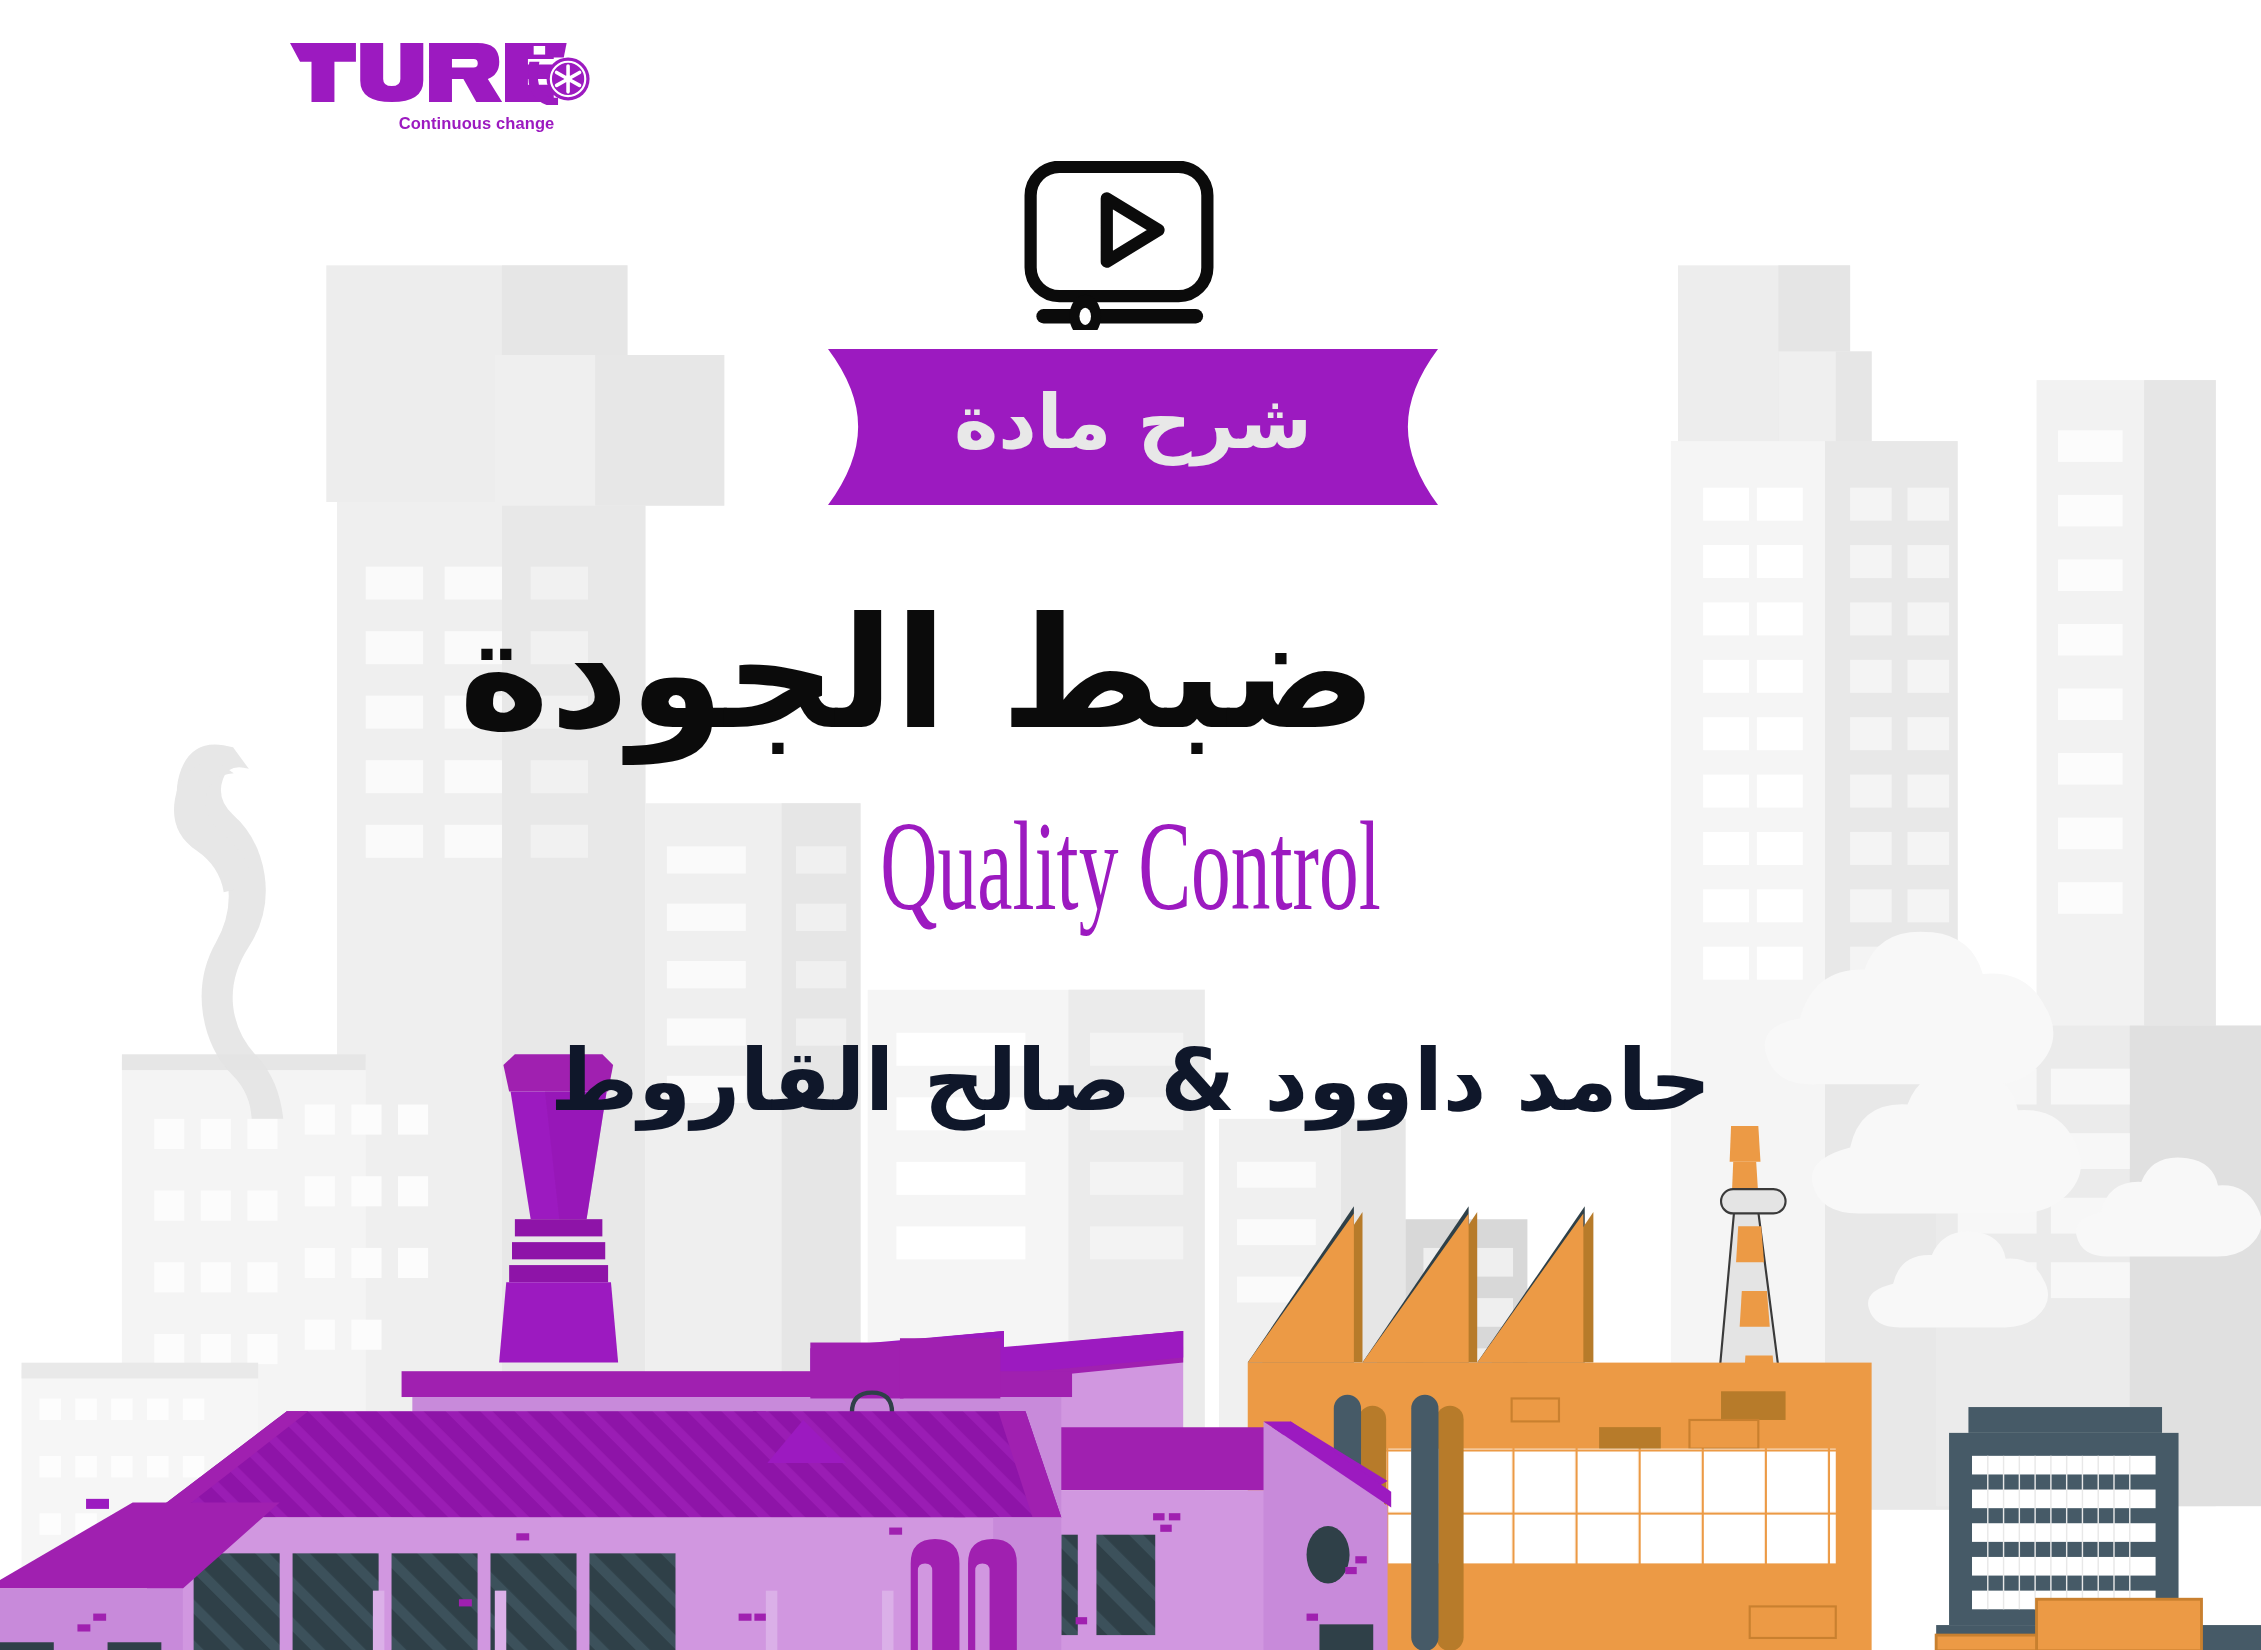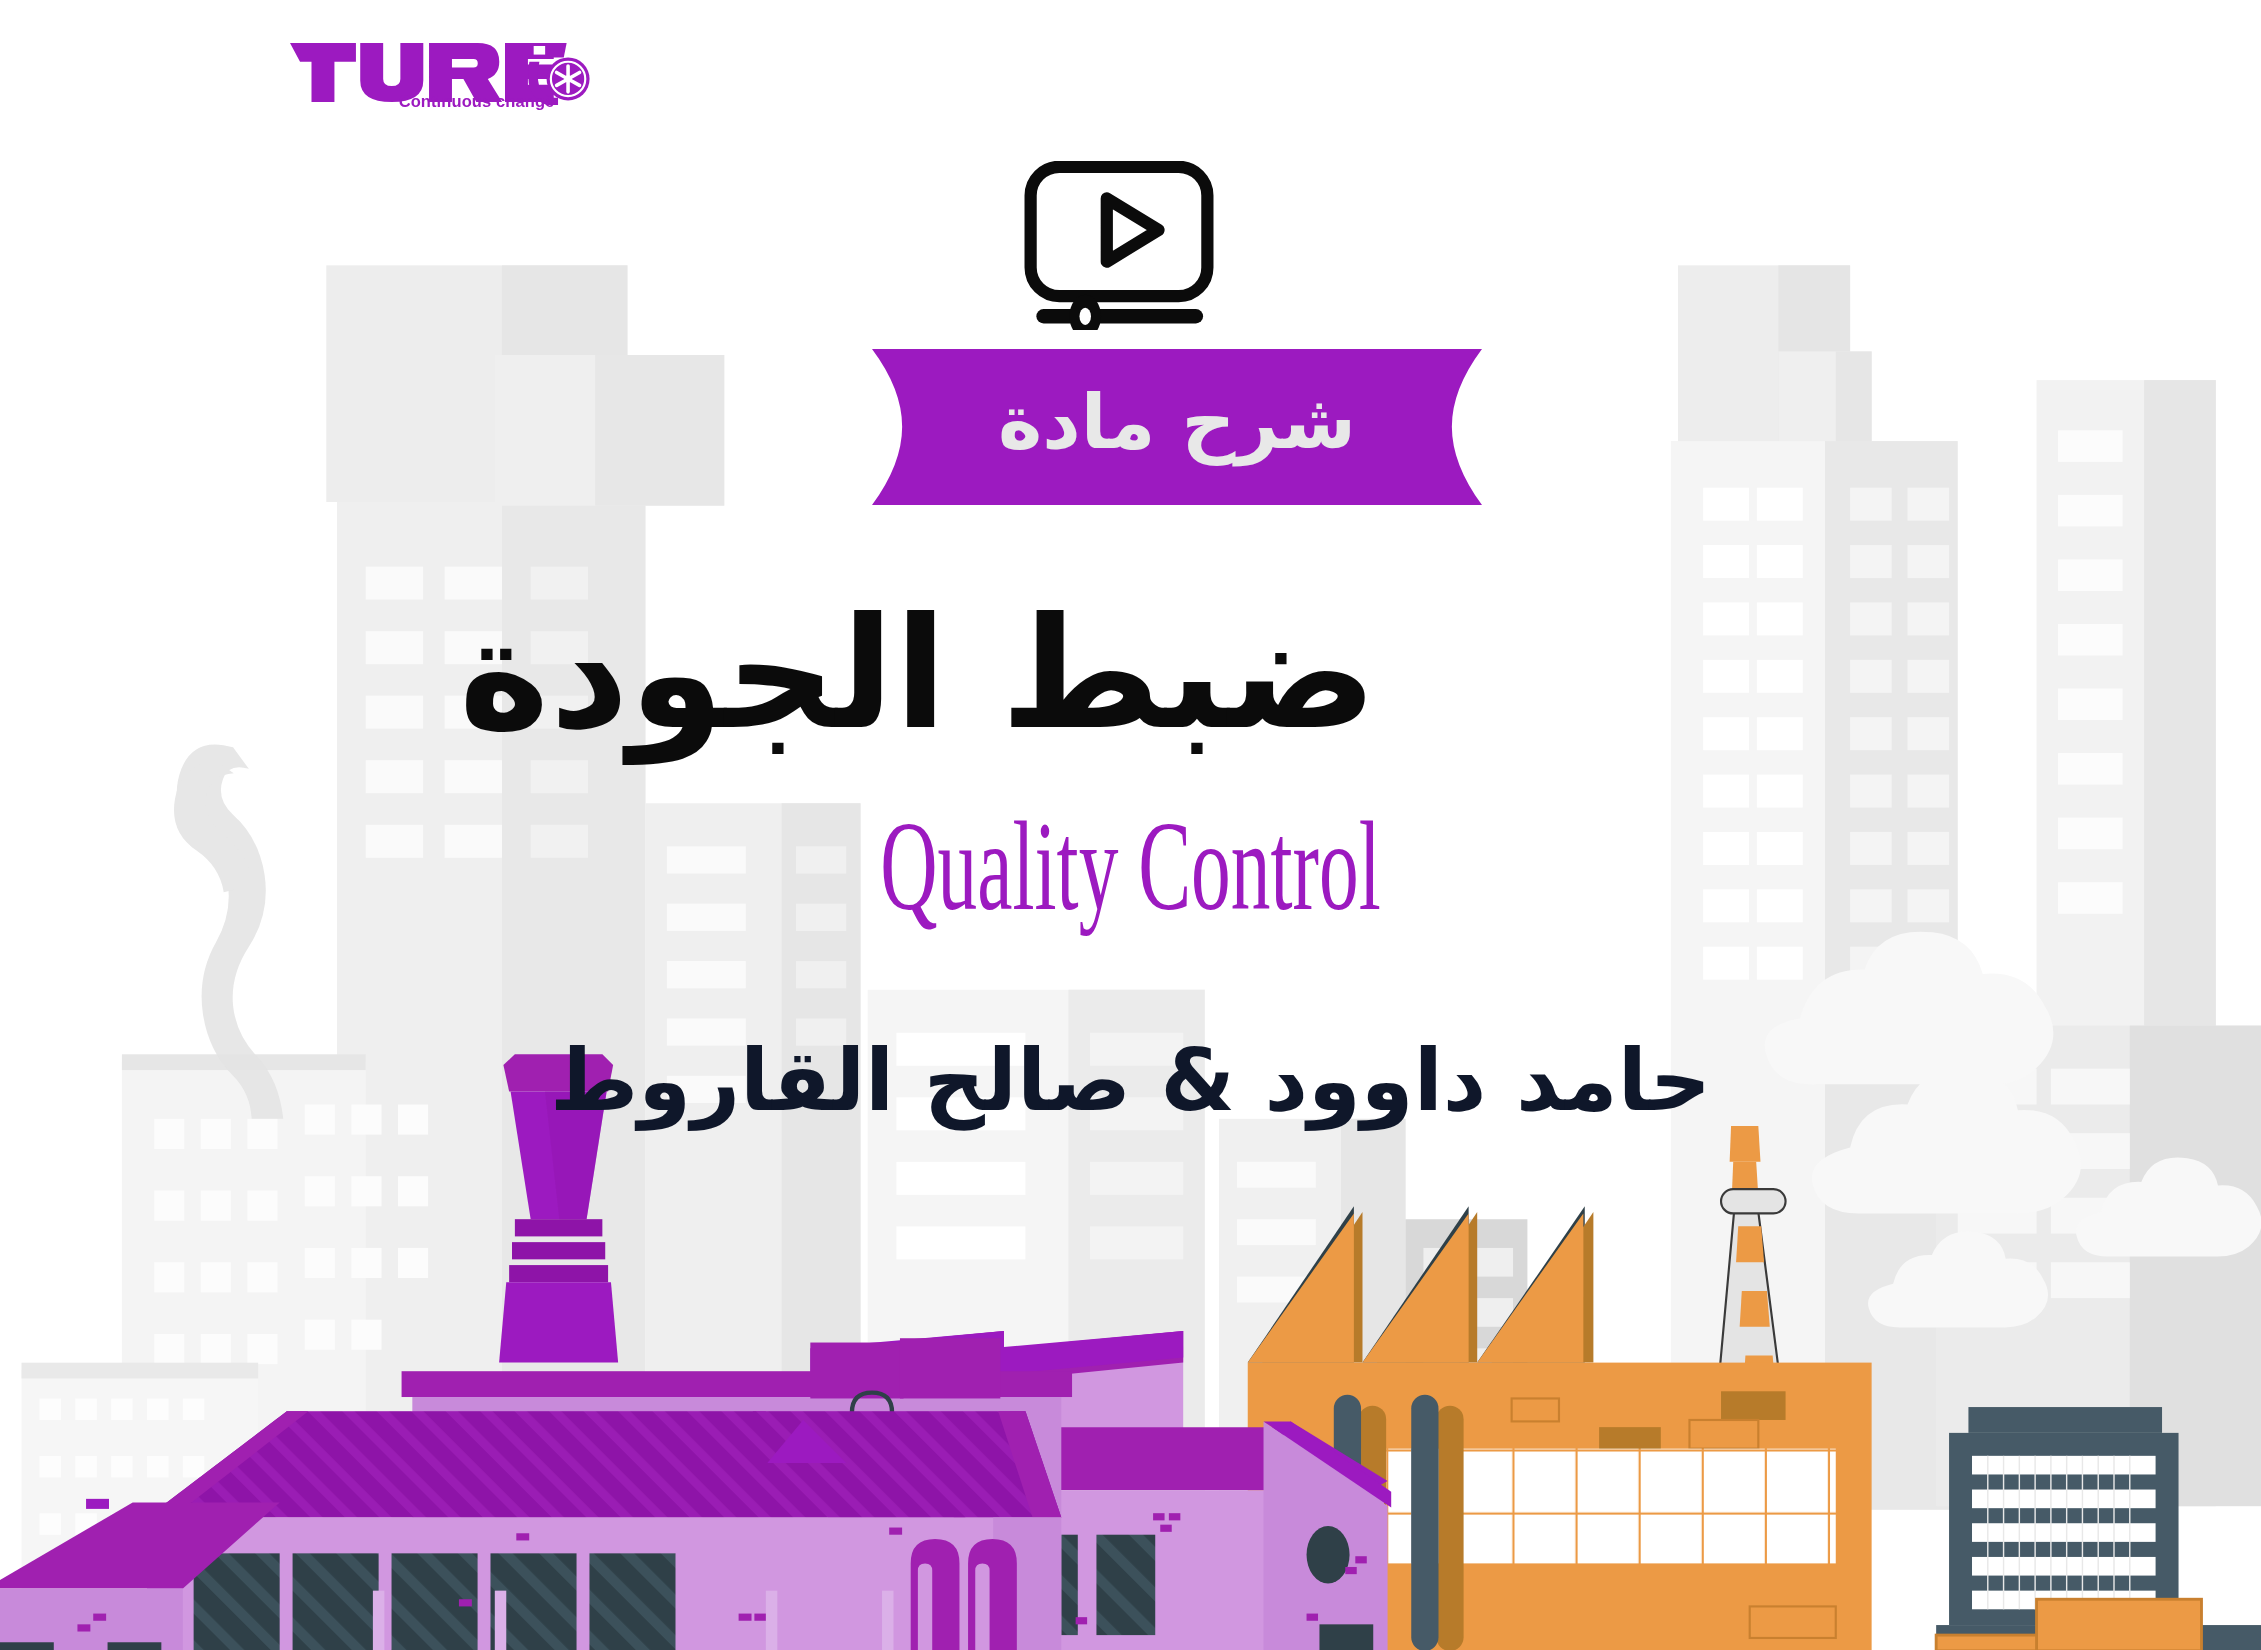--- a/index.html
+++ b/index.html
@@ -6,30 +6,30 @@
   body{font-family:"Liberation Sans",sans-serif;}
   #stage{position:relative;width:2261px;height:1651px;overflow:hidden;background:#ffffff;}
   #stage svg.layer{position:absolute;left:0;top:0;width:2261px;height:1651px;}
 
   
   .logo-wrap{position:absolute;left:290px;top:40px;width:359px;height:93px;}
   .logo-word{
     position:absolute;left:0;top:0;width:301px;height:65px;
   }
   .logo-tag{
-    position:absolute;left:68px;top:52px;width:237px;
+    position:absolute;left:68px;top:74px;width:237px;
     text-align:center;font-weight:bold;font-size:16.5px;letter-spacing:0.1px;
     color:#9C1AC0;font-family:"Liberation Sans",sans-serif;
   }
 
   
   .play-icon{position:absolute;left:1022px;top:161px;width:194px;height:169px;}
 
   
-  .banner{position:absolute;left:872px;top:349px;width:610px;height:156px;}
+  .banner{position:absolute;left:828px;top:349px;width:610px;height:156px;}
   .banner-text{
     position:absolute;left:0;top:0;width:610px;height:156px;
     display:flex;align-items:center;justify-content:center;
     color:#E8E8E8;font-size:75px;font-weight:bold;
     direction:rtl;letter-spacing:0.7px;
     font-family:"DejaVu Sans","Liberation Sans",sans-serif;
     padding-bottom:10px;box-sizing:border-box;
   }
 
   

